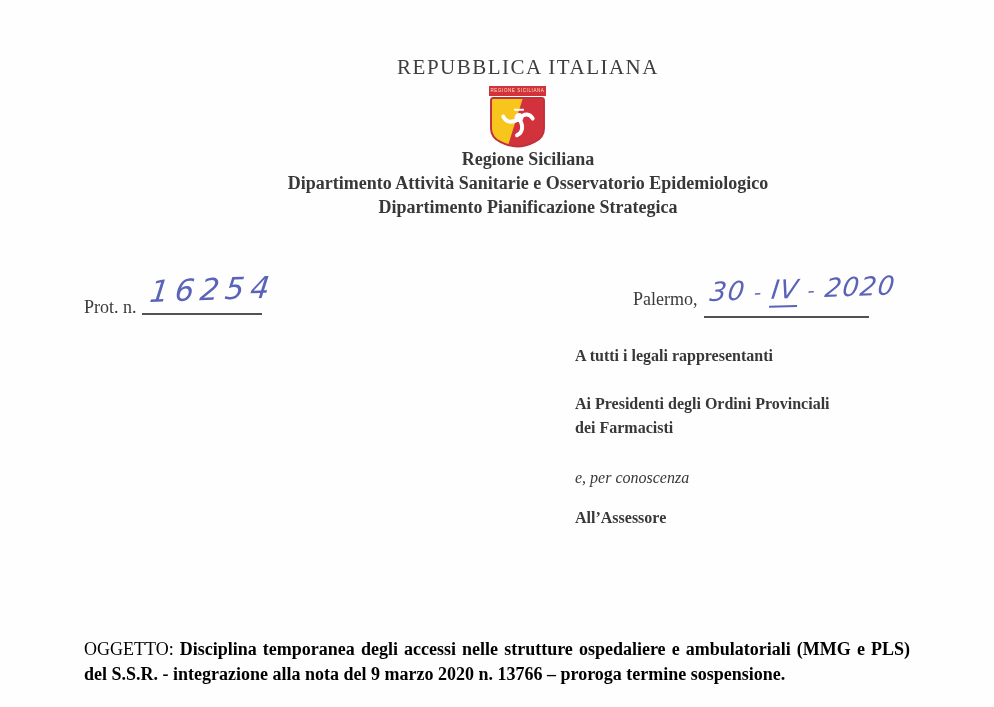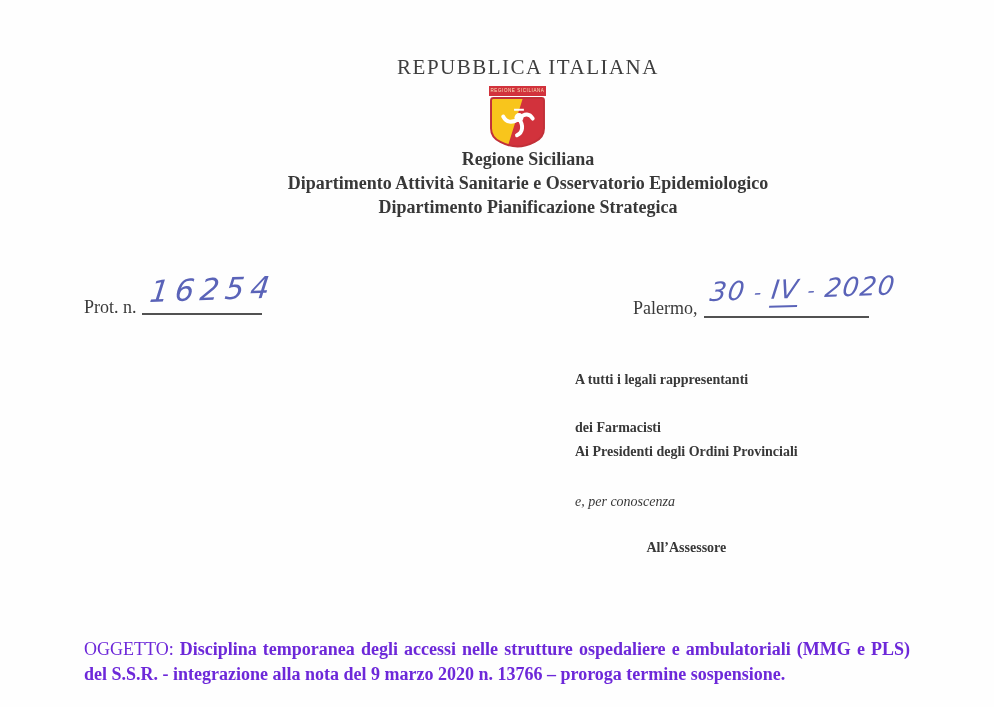--- a/index.html
+++ b/index.html
@@ -95,43 +95,43 @@
   .rule {
     position: absolute;
     height: 2px;
     background: #525252;
   }
   .rule-prot { left: 142px; top: 313px; width: 120px; }
   .rule-date { left: 704px; top: 316px; width: 165px; }
   .recipients {
     position: absolute;
     left: 575px;
-    top: 368px;
-    font-size: 14px;
+    top: 344px;
+    font-size: 16px;
     line-height: 24px;
     font-weight: bold;
     color: #383838;
   }
   .recipient-group { margin-bottom: 24px; }
   .cc-note {
     font-weight: normal;
     font-style: italic;
     margin-top: 26px;
-    margin-bottom: 22px;
+    margin-bottom: 16px;
   }
-  .cc-recipient { font-weight: bold; text-align: center; }
+  .cc-recipient { font-weight: bold; }
   .subject {
     position: absolute;
     left: 84px;
     top: 619px;
     width: 826px;
     font-size: 18px;
     line-height: 24.5px;
     text-align: justify;
-    color: #6d28d9;
+    color: #000000;
     font-family: Liberation Serif, serif;
   }
   .subject .subject-text { font-weight: bold; }
 </style>
 </head>
 <body>
 
 <div class="page">
 
   <div class="center-col republic">REPUBBLICA ITALIANA</div>
@@ -160,37 +160,37 @@
   <div class="center-col org-block">
     <div>Regione Siciliana</div>
     <div>Dipartimento Attività Sanitarie e Osservatorio Epidemiologico</div>
     <div>Dipartimento Pianificazione Strategica</div>
   </div>
 
   <div class="field-label" style="left:84px; top:297px;">Prot. n.</div>
   <div class="hand hand-prot">16254</div>
   <div class="rule rule-prot"></div>
 
-  <div class="field-label" style="left:633px; top:298px;">Palermo,</div>
+  <div class="field-label" style="left:633px; top:289px;">Palermo,</div>
   <div class="hand hand-date">
     <span>30</span>
     <span class="sep">-</span>
     <span class="month-underlined">IV</span>
     <span class="sep">-</span>
     <span>2020</span>
   </div>
   <div class="rule rule-date"></div>
 
   <div class="recipients">
     <div class="recipient-group">
       <div>A tutti i legali rappresentanti</div>
     </div>
     <div class="recipient-group">
+      <div>Ai Presidenti degli Ordini Provinciali</div>
       <div>dei Farmacisti</div>
-      <div>Ai Presidenti degli Ordini Provinciali</div>
     </div>
     <div class="cc-note">e, per conoscenza</div>
     <div class="cc-recipient">All’Assessore</div>
   </div>
 
   <p class="subject"><span>OGGETTO:</span> <span class="subject-text">Disciplina temporanea degli accessi nelle strutture ospedaliere e ambulatoriali (MMG e PLS) del S.S.R. - integrazione alla nota del 9 marzo 2020 n. 13766 – proroga termine sospensione.</span></p>
 
 </div>
 
 </body></html>

